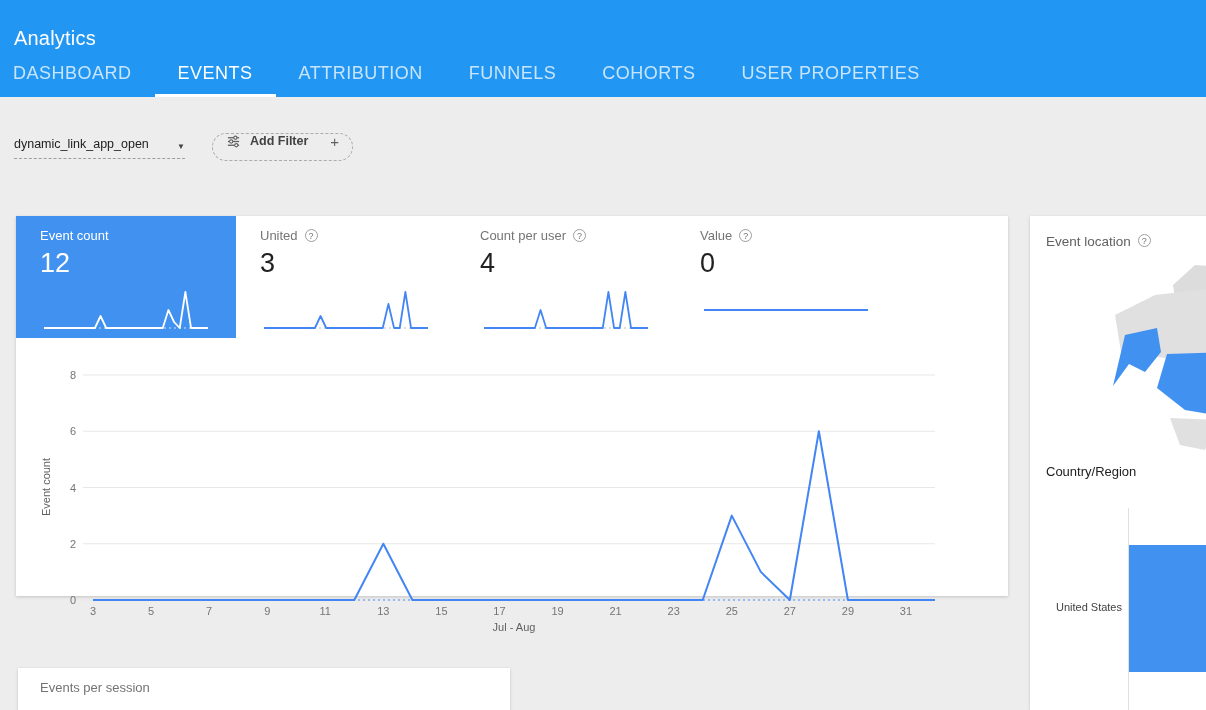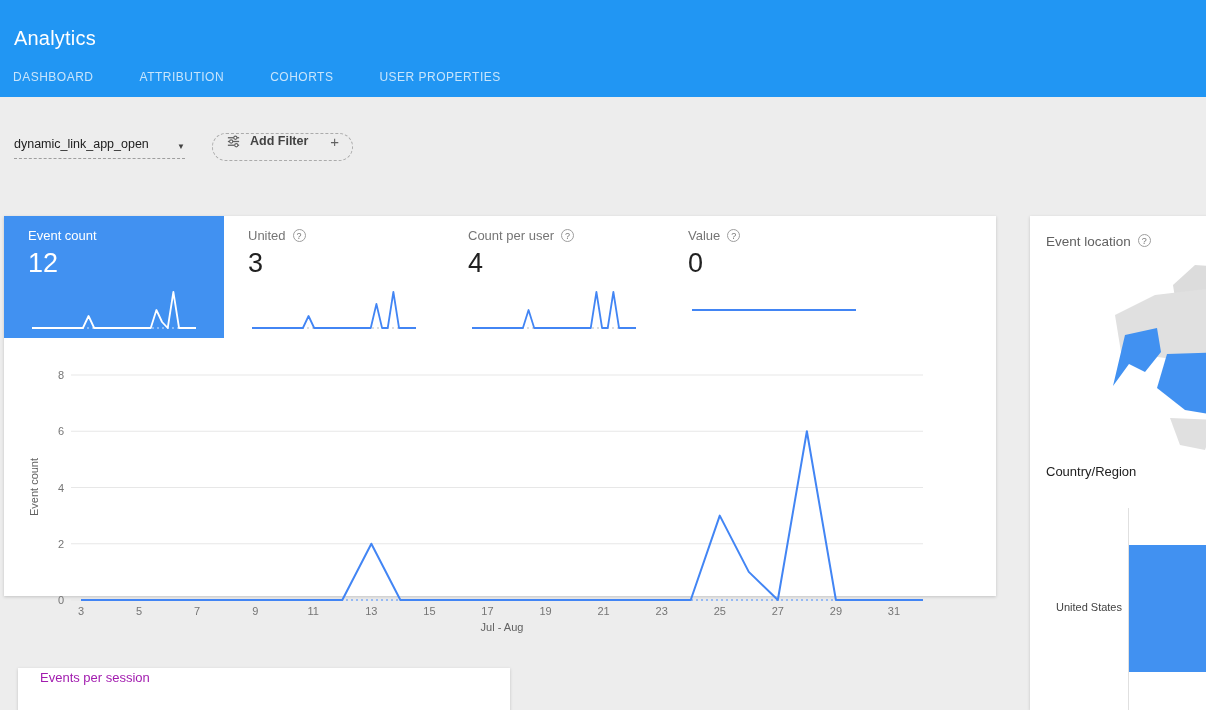--- a/index.html
+++ b/index.html
@@ -3,39 +3,39 @@
 <meta charset="utf-8">
 <style>
   *{box-sizing:border-box;margin:0;padding:0}
   html,body{width:1206px;height:710px;overflow:hidden}
   body{position:relative;background:#ededed;font-family:"Liberation Sans",sans-serif;-webkit-font-smoothing:antialiased}
 
   
   .header{position:absolute;left:0;top:0;width:1206px;height:97px;background:#2196F3}
   .header-title{position:absolute;left:14px;top:27px;color:#fff;font-size:20px;letter-spacing:.2px}
   .tabs{position:absolute;left:13px;bottom:0;display:flex}
-  .tab{padding:13px 23px 10px;font-size:12px;letter-spacing:.5px;color:rgba(255,255,255,.75);
+  .tab{padding:13px 23px 10px;font-size:18px;letter-spacing:.5px;color:rgba(255,255,255,.75);
        border-bottom:3px solid transparent;cursor:pointer;white-space:nowrap}
   .tab:first-child{padding-left:0}
   .tab.active{color:#fff;border-bottom-color:#fff}
 
   
   .event-select{position:absolute;left:14px;top:137px;width:171px;display:flex;align-items:flex-end;
        padding-bottom:7px;border-bottom:1px dashed #9e9e9e;cursor:pointer}
   .event-select .val{font-size:12.5px;color:#212121}
   .dd-arrow{margin-left:auto;font-size:8px;color:#424242;line-height:1}
   .add-filter{position:absolute;left:212px;top:133px;height:28px;display:flex;align-items:flex-start;
        border:1px dashed #ababab;border-radius:15px;padding:0 13px;cursor:pointer;background:transparent}
   .add-filter .tune{width:15px;height:15px;margin-right:9px}
   .add-filter .lbl{font-size:12.5px;color:#424242;font-weight:bold}
   .add-filter .plus{margin-left:22px;font-size:15px;color:#616161;line-height:1}
 
   
   .card{position:absolute;background:#fff;box-shadow:0 1px 3px rgba(0,0,0,.18)}
-  .main-card{left:4px;top:216px;width:992px;height:380px}
+  .main-card{left:16px;top:216px;width:992px;height:380px}
   .location-card{left:1030px;top:216px;width:376px;height:494px;overflow:hidden}
   .session-card{left:18px;top:668px;width:492px;height:120px}
 
   
   .metric-tabs{position:absolute;left:0;top:0;right:0;height:122px;display:flex}
   .metric-tab{position:relative;width:220px;height:122px;padding:12px 24px 0;cursor:pointer}
   .metric-tab.selected{background:#4191F1}
   .metric-label-row{display:flex;align-items:center}
   .metric-label{font-size:13px;color:#757575}
   .metric-tab.selected .metric-label,.metric-tab.selected .metric-value{color:#fff}
@@ -51,30 +51,32 @@
   
   .loc-title{position:absolute;left:16px;top:18px;display:flex;align-items:flex-start}
   .loc-title .t{font-size:13.5px;color:#616161}
   .map{position:absolute;left:55px;top:44px;width:320px;height:200px}
   .country-region{position:absolute;left:16px;top:248px;font-size:13px;color:#212121}
   .bar-axis{position:absolute;left:98px;top:292px;width:1px;height:202px;background:#e0e0e0}
   .country-bar{position:absolute;left:99px;top:329px;width:277px;height:127px;background:#4191F1;cursor:pointer}
   .country-label{position:absolute;left:0;top:385px;width:92px;text-align:right;font-size:11px;color:#424242}
 
   
-  .session-title{position:absolute;left:22px;top:2px;font-size:13px;color:#a21caf}
+  .session-title{position:absolute;left:22px;top:12px;font-size:13px;color:#737373}
 </style>
 </head>
 <body>
 
 <div class="header">
   <div class="header-title">Analytics</div>
   <div class="tabs">
     <div class="tab">DASHBOARD</div>
+    <div class="tab active">EVENTS</div>
     <div class="tab">ATTRIBUTION</div>
+    <div class="tab">FUNNELS</div>
     <div class="tab">COHORTS</div>
     <div class="tab">USER PROPERTIES</div>
   </div>
 </div>
 
 <div class="event-select">
   <span class="val">dynamic_link_app_open</span>
   <span class="dd-arrow">▼</span>
 </div>
 

